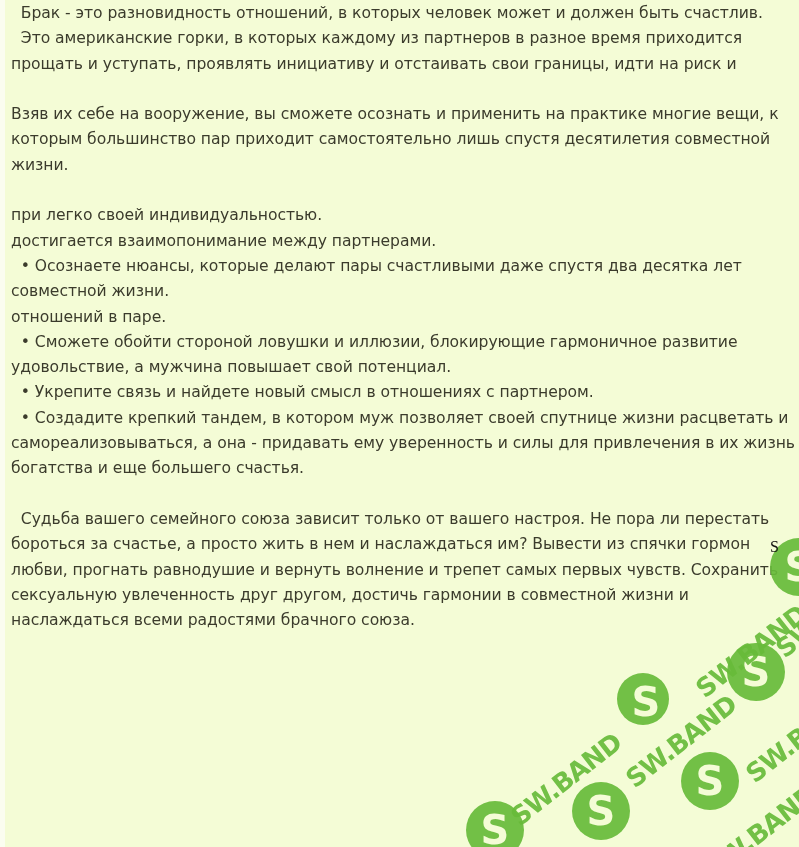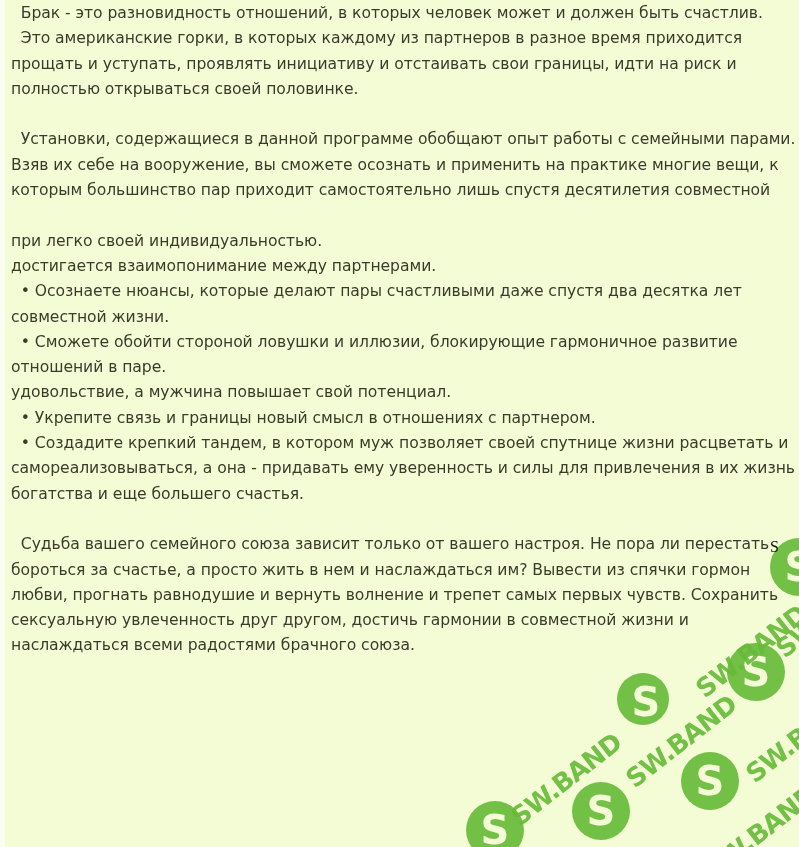--- a/index.html
+++ b/index.html
@@ -86,40 +86,39 @@
 
 <div class="page">
   <div class="panel"></div>
 
   <div class="content">
 
     <div>
       <span class="line">  Брак - это разновидность отношений, в которых человек может и должен быть счастлив.</span>
       <span class="line">  Это американские горки, в которых каждому из партнеров в разное время приходится</span>
       <span class="line">прощать и уступать, проявлять инициативу и отстаивать свои границы, идти на риск и</span>
-      <span class="line">полностью открываться своей половинке.</span>
     </div>
     <span class="blank"></span>
 
     <div>
-      <span class="line">  Установки, содержащиеся в данной программе обобщают опыт работы с семейными парами.</span>
       <span class="line">Взяв их себе на вооружение, вы сможете осознать и применить на практике многие вещи, к</span>
       <span class="line">которым большинство пар приходит самостоятельно лишь спустя десятилетия совместной</span>
+      <span class="line">жизни.</span>
     </div>
     <span class="blank"></span>
 
     <div>
       <span class="line">при легко своей индивидуальностью.</span>
       <span class="line">достигается взаимопонимание между партнерами.</span>
       <span class="line">  • Осознаете нюансы, которые делают пары счастливыми даже спустя два десятка лет</span>
       <span class="line">совместной жизни.</span>
+      <span class="line">отношений в паре.</span>
       <span class="line">  • Сможете обойти стороной ловушки и иллюзии, блокирующие гармоничное развитие</span>
-      <span class="line">отношений в паре.</span>
       <span class="line">удовольствие, а мужчина повышает свой потенциал.</span>
-      <span class="line">  • Укрепите связь и границы новый смысл в отношениях с партнером.</span>
+      <span class="line">  • Укрепите связь и найдете новый смысл в отношениях с партнером.</span>
       <span class="line">  • Создадите крепкий тандем, в котором муж позволяет своей спутнице жизни расцветать и</span>
       <span class="line">самореализовываться, а она - придавать ему уверенность и силы для привлечения в их жизнь</span>
       <span class="line">богатства и еще большего счастья.</span>
     </div>
     <span class="blank"></span>
 
     <div>
       <span class="line">  Судьба вашего семейного союза зависит только от вашего настроя. Не пора ли перестать</span>
       <span class="line">бороться за счастье, а просто жить в нем и наслаждаться им? Вывести из спячки гормон</span>
       <span class="line">любви, прогнать равнодушие и вернуть волнение и трепет самых первых чувств. Сохранить</span>

